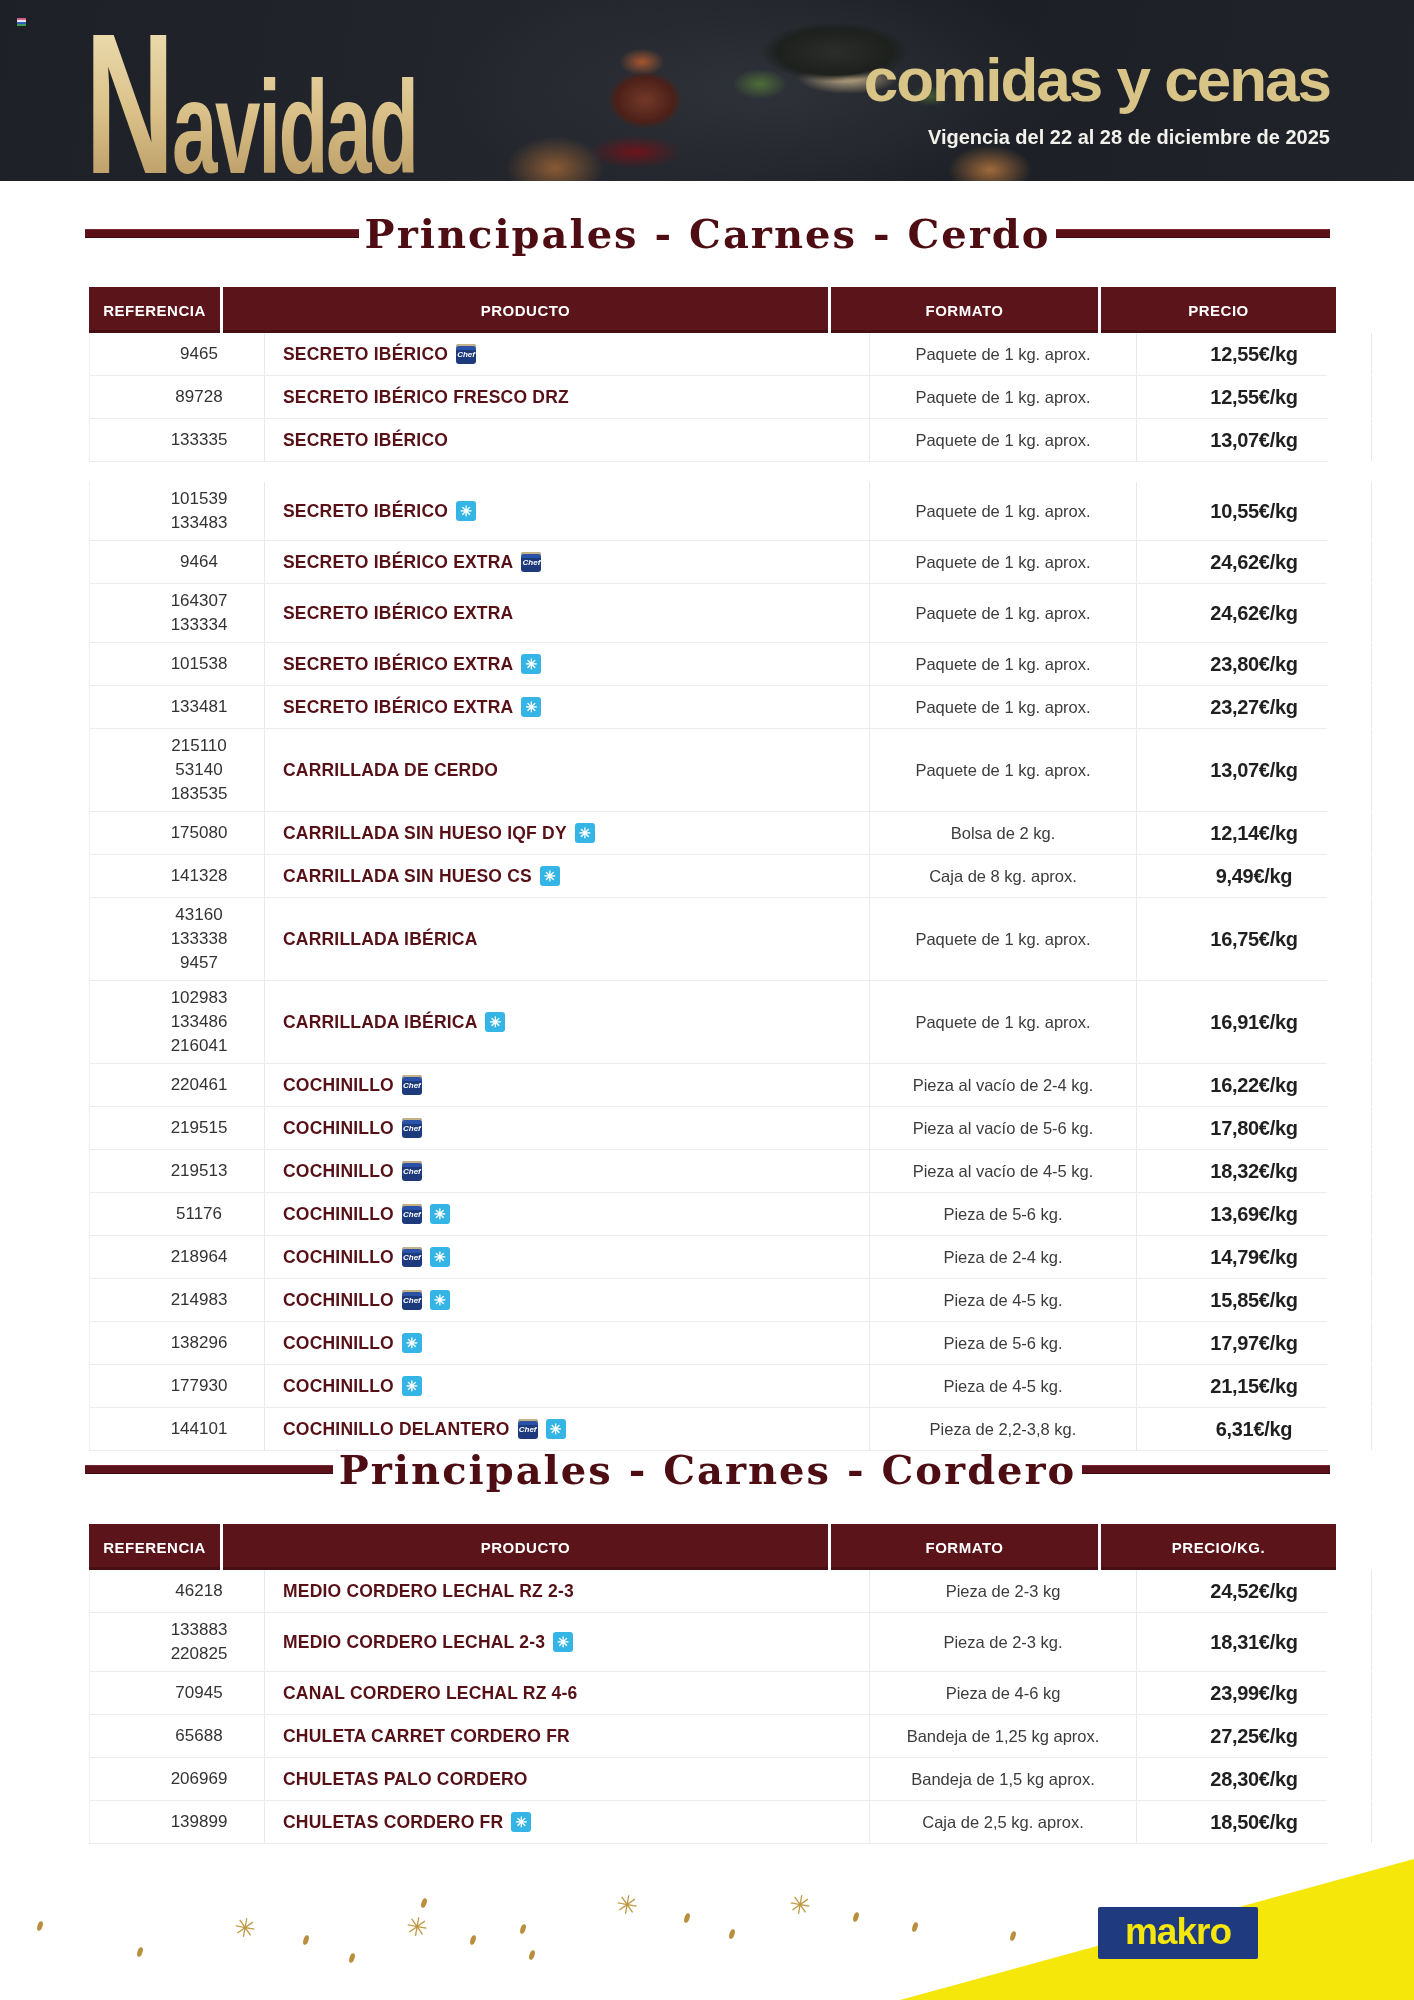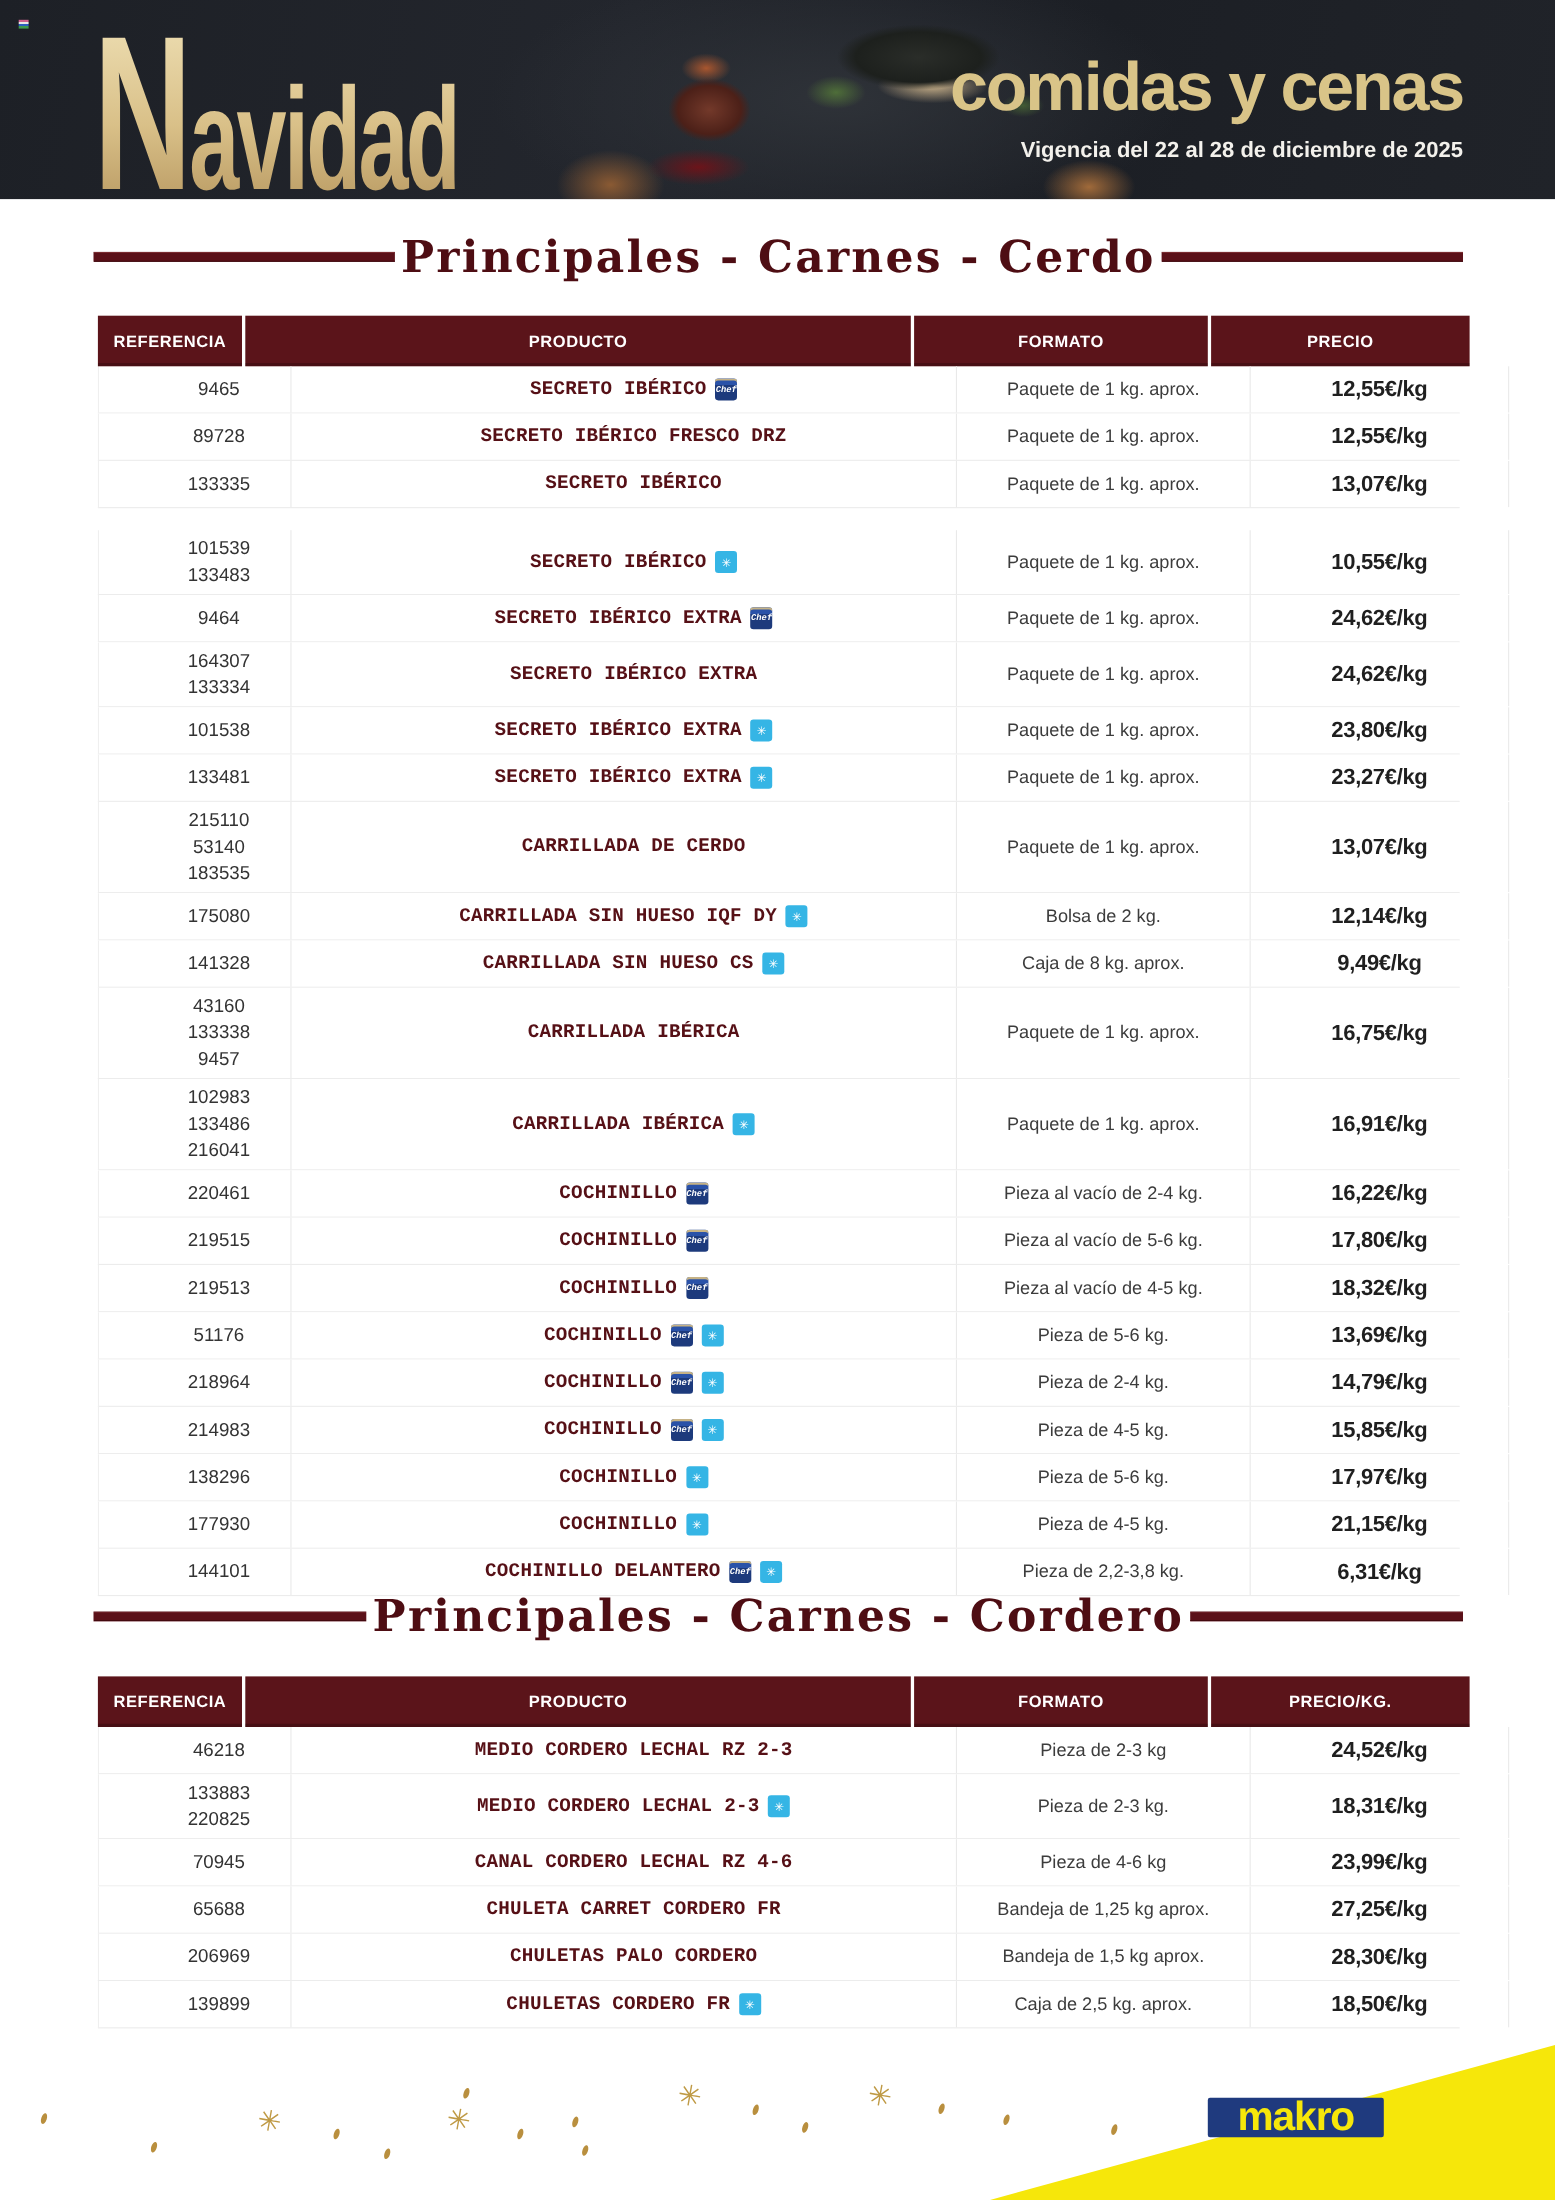--- a/index.html
+++ b/index.html
@@ -70,42 +70,42 @@
     box-shadow:inset 0 -3px 0 rgba(0,0,0,.22);
   }
   .row{
     display:grid;grid-template-columns:131px 605px 267px 235px;
     border-bottom:1px solid #ececec;border-left:1px solid #efefef;
     background:#ffffff;
     padding-left:44px;
   }
   .td{display:flex;align-items:center;justify-content:center;border-right:1px solid #e9e9e9;}
   .td.ref{flex-direction:column;color:#333333;font-size:17px;line-height:1.4;}
-  .td.prod{justify-content:center;padding-left:18px;gap:8px;font-family:Liberation Mono, monospace;}
+  .td.prod{justify-content:flex-start;padding-left:18px;gap:8px;}
   .prod-name{color:#561016;font-size:17.5px;font-weight:bold;letter-spacing:.2px;}
   .td.fmt{color:#3c3c3c;font-size:16.5px;}
   .td.price{color:#1f1f1f;font-size:20px;font-weight:bold;letter-spacing:-.3px;}
   .badge{
     display:inline-flex;align-items:center;justify-content:center;
     width:20px;height:20px;border-radius:3px;flex:none;
   }
   .badge.chef{
     background:linear-gradient(180deg,#2a52a8 0 30%,#1d3a7c 30% 100%);
     color:#ffffff;font-size:8px;font-weight:bold;font-style:italic;
     box-shadow:inset 0 2px 0 rgba(214,188,130,.9);
   }
   .badge.frozen{background:#35b5e5;color:#ffffff;font-size:14px;font-weight:bold;}
   
   .wedge{
     position:absolute;right:0;bottom:0;width:514px;height:150px;
     background:#f6e70a;
     clip-path:polygon(0 100%,100% 6%,100% 100%);
   }
   .makro-logo{
-    position:absolute;left:1098px;top:1907px;width:160px;height:36px;
+    position:absolute;left:1098px;top:1907px;width:160px;height:52px;
     background:#1f3a7e;border-radius:2px;
     display:flex;align-items:center;justify-content:center;
   }
   .makro-text{color:#f6e70a;font-size:37px;font-weight:bold;letter-spacing:-1px;line-height:1;padding-bottom:4px;}
   .sparkle{position:absolute;color:#bf9a45;}
   .sparkle.star{font-size:26px;line-height:1;transform:translate(-50%,-50%) rotate(10deg);}
   .sparkle.dot{width:5px;height:10px;border-radius:50%;background:#b98f3e;transform:translate(-50%,-50%) rotate(18deg);}
 </style>
 </head>
 <body>

